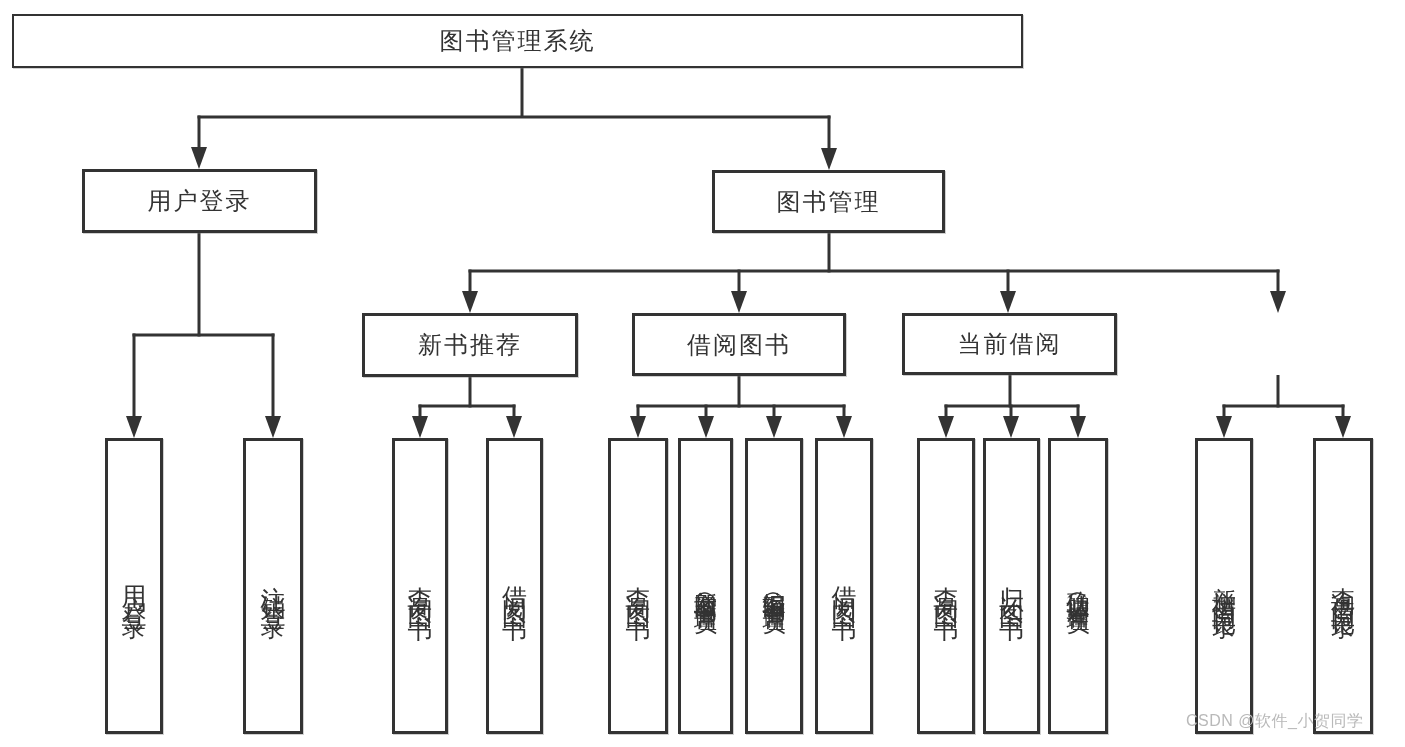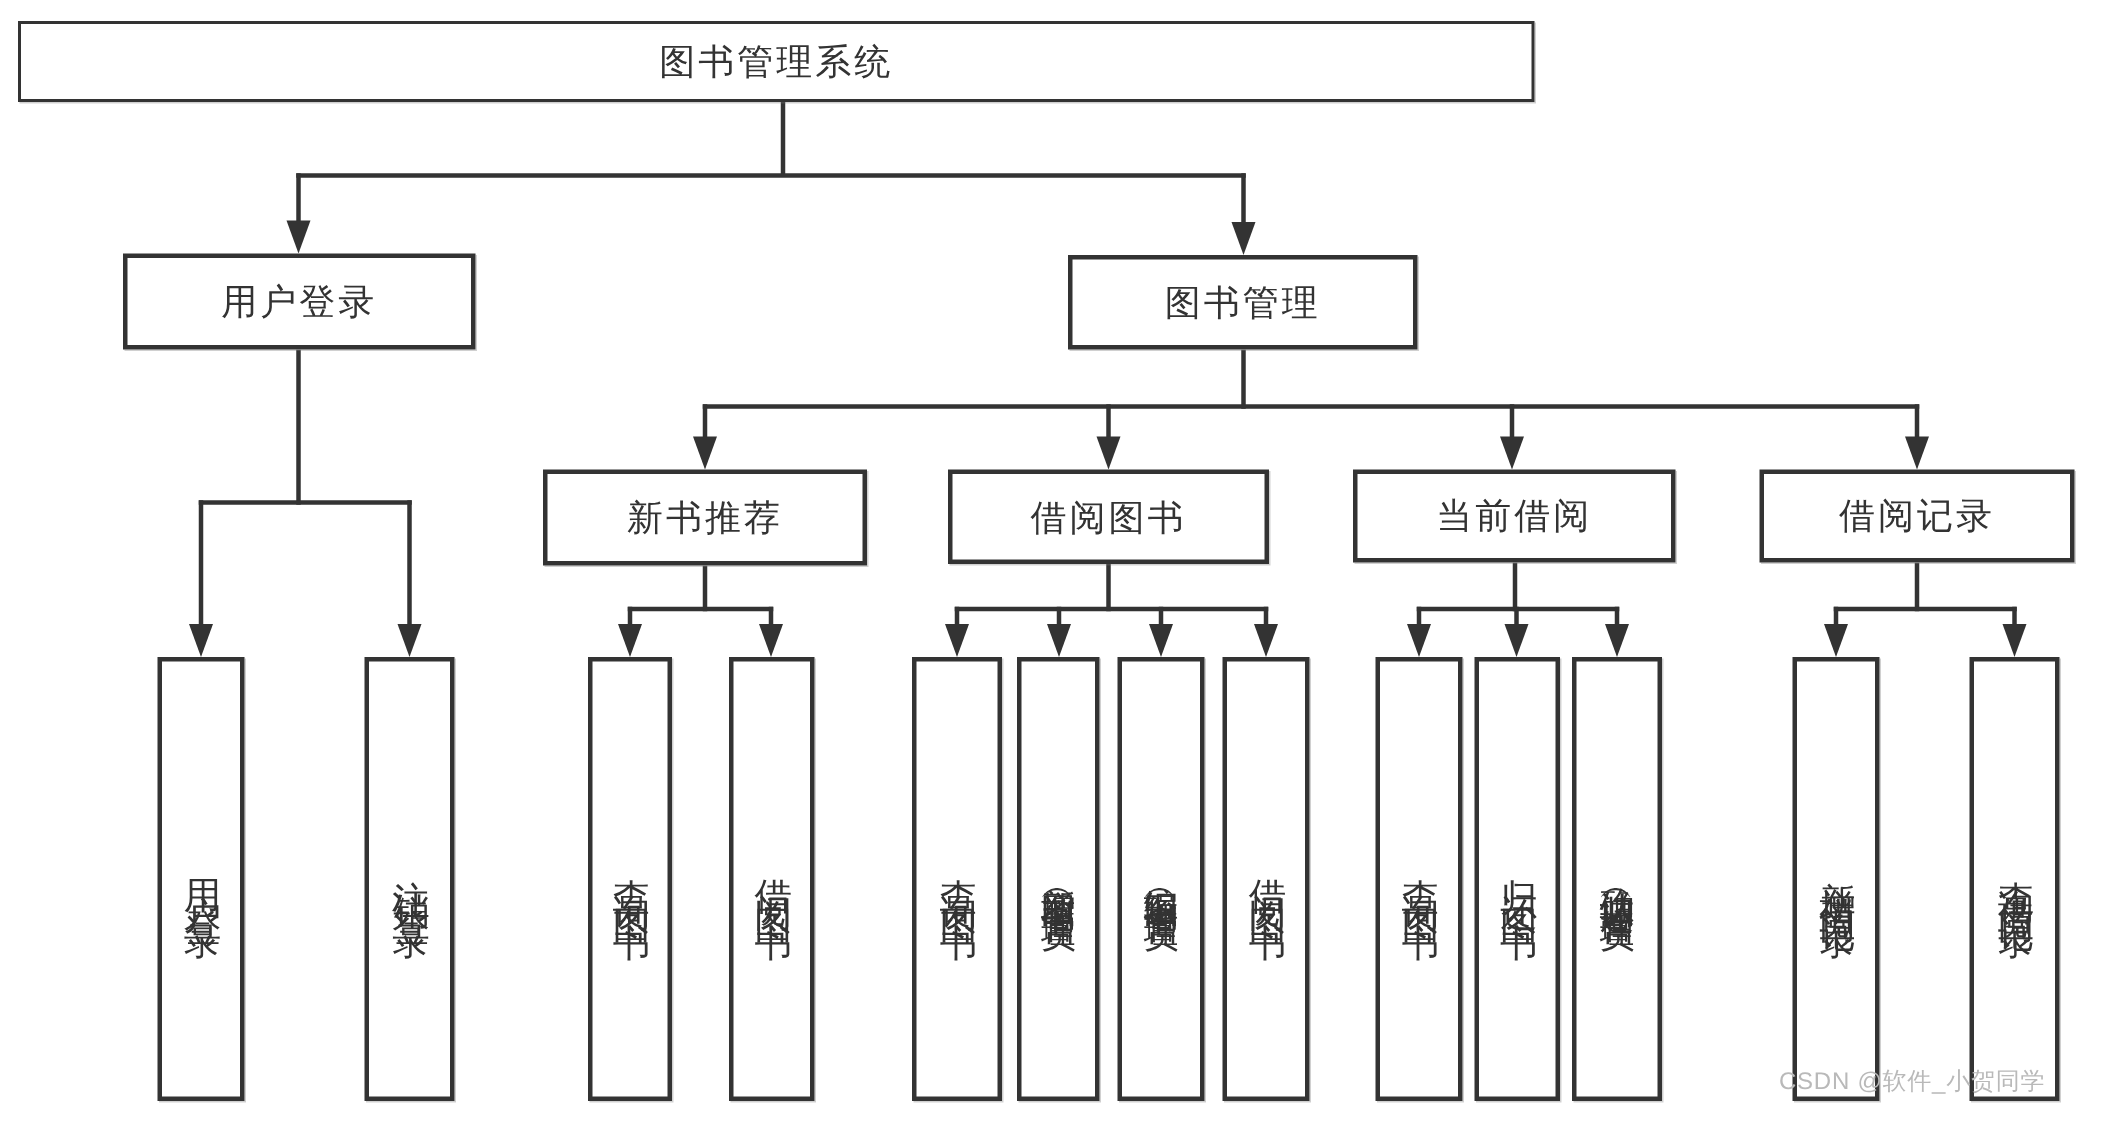--- a/index.html
+++ b/index.html
@@ -120,23 +120,20 @@
 
   <div class="hbox" style="left:712px;top:170px;width:233px;height:63px;">
     <span>图书管理</span>
   </div>
   <div class="hbox" style="left:632px;top:313px;width:214px;height:63px;">
     <span>借阅图书</span>
   </div>
   <div class="hbox" style="left:902px;top:313px;width:215px;height:62px;">
     <span>当前借阅</span>
   </div>
-  <div class="hbox" style="left:1173px;top:313px;width:210px;height:62px;">
-    <span>借阅记录</span>
-  </div>
 
   <div class="vbox ls-s" style="left:105px;width:58px;">
     <span>用户登录</span>
   </div>
   <div class="vbox ls-s" style="left:243px;width:60px;">
     <span>注销登录</span>
   </div>
 
   <div class="vbox ls-s" style="left:392px;width:56px;">
     <span>查询图书</span>

